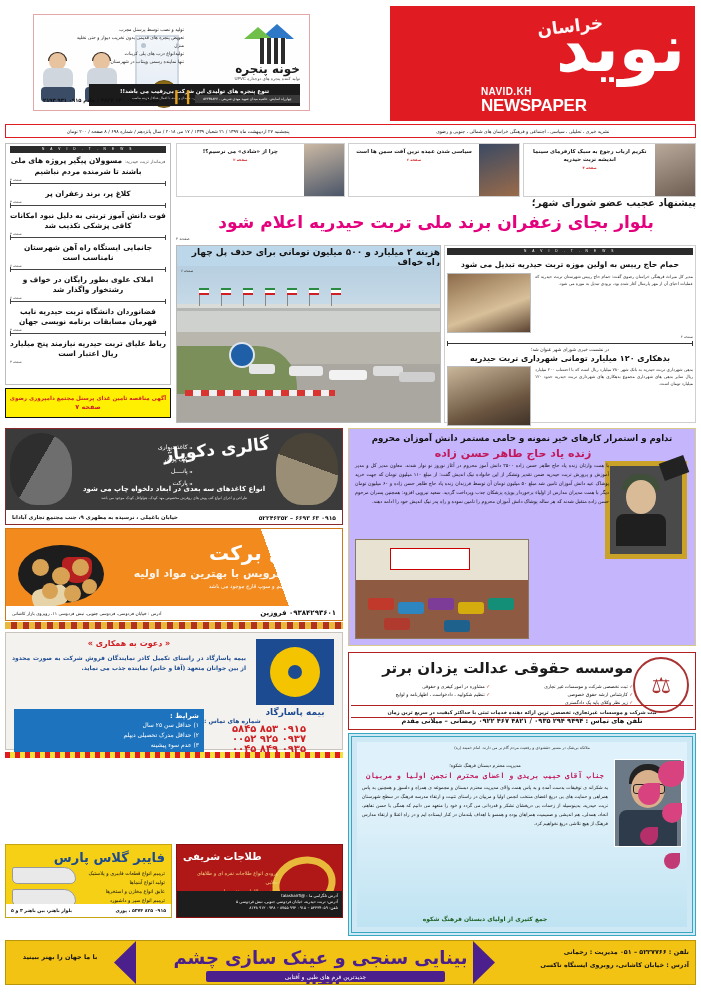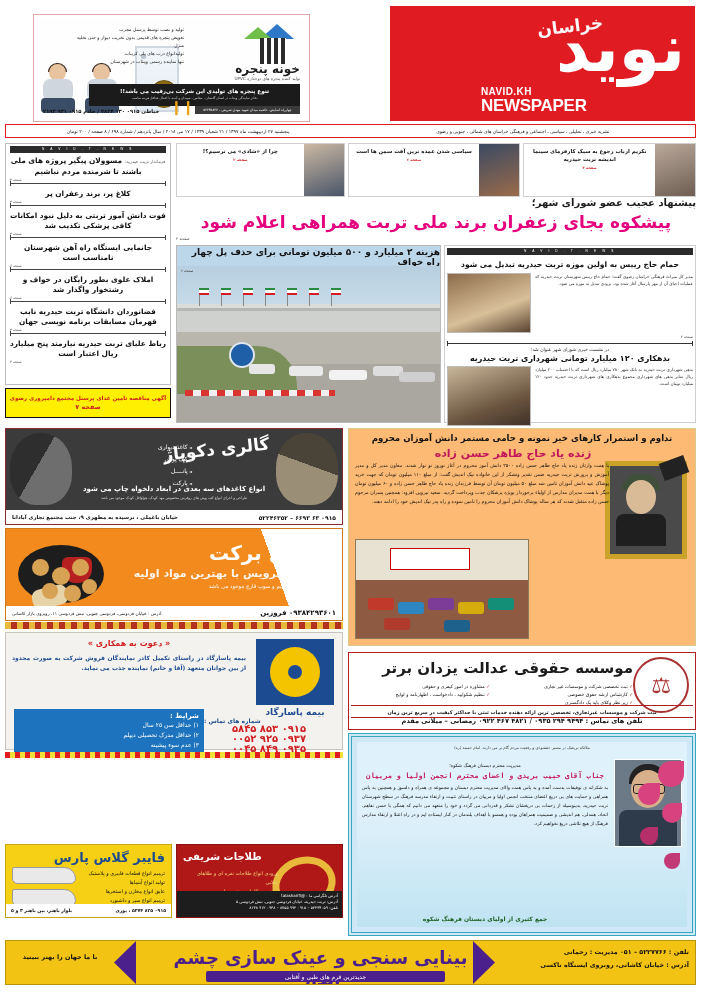--- a/index.html
+++ b/index.html
@@ -26,21 +26,21 @@
     font-family:"Liberation Sans",sans-serif;direction:ltr;text-align:left;
   }
   .mast-sub .s1{font-size:10px;font-weight:bold;letter-spacing:.4px;line-height:11px;}
   .mast-sub .s2{font-size:17px;font-weight:bold;letter-spacing:-.3px;line-height:18px;}
   .mast-khorasan{
     position:absolute;right:92px;top:10px;color:#fff;font-size:17px;
     transform:rotate(-7deg);font-weight:bold;opacity:.97;
   }
 
   
-  .topad{left:33px;top:14px;width:277px;height:108px;background:#fff;border:1px solid #e3a7a7;}
+  .topad{left:33px;top:14px;width:277px;height:97px;background:#fff;border:1px solid #e3a7a7;}
   .topad-inner{position:absolute;inset:3px;background:#fefefe;}
   .topad-kids{position:absolute;left:4px;bottom:4px;width:92px;height:56px;}
   .kid{position:absolute;bottom:0;width:34px;height:50px;}
   .kid .head{position:absolute;top:0;left:8px;width:17px;height:17px;border-radius:50%;background:#e8c3a0;}
   .kid .hair{position:absolute;top:-1px;left:7px;width:19px;height:9px;border-radius:9px 9px 0 0;background:#3b2a20;}
   .kid .body{position:absolute;top:15px;left:2px;width:30px;height:22px;border-radius:7px;background:#cfd6de;}
   .kid .legs{position:absolute;top:34px;left:0px;width:34px;height:15px;border-radius:4px;background:#3a4c66;}
   .topad-door{position:absolute;left:98px;bottom:6px;width:40px;height:62px;border:2px solid #cfd7e0;background:linear-gradient(180deg,#f3f7fb,#e3ebf3);}
   .topad-door:after{content:"";position:absolute;left:4px;top:6px;width:5px;height:5px;border-radius:50%;background:#b9c5d1;}
   .topad-logo{position:absolute;right:6px;top:4px;width:110px;height:46px;}
@@ -216,21 +216,21 @@
   
   .optband{left:5px;top:940px;width:691px;height:45px;background:#f3c314;border:1px solid #b8960c;overflow:hidden;}
   .opt-title{position:absolute;right:210px;top:6px;left:150px;text-align:center;font-size:18px;font-weight:bold;color:#4b1f8c;}
   .opt-sub{position:absolute;right:250px;top:30px;left:200px;background:#4b1f8c;color:#fff;font-size:6px;text-align:center;padding:2px 0;border-radius:2px;}
   .opt-right{position:absolute;right:6px;top:5px;width:190px;text-align:right;}
   .opt-right div{font-size:6.4px;font-weight:bold;color:#111;line-height:13px;}
   .opt-left{position:absolute;left:4px;top:12px;width:100px;text-align:center;font-size:6.4px;font-weight:bold;color:#111;}
   .chev{position:absolute;top:0;height:100%;width:22px;background:#4b1f8c;}
 
   
-  .taheri{left:348px;top:428px;width:348px;height:218px;background:#fdba74;border:1px solid #d9c98b;}
+  .taheri{left:348px;top:428px;width:348px;height:218px;background:#c4b5fd;border:1px solid #d9c98b;}
   .th-h1{position:absolute;right:6px;left:6px;top:4px;text-align:center;font-size:8.6px;font-weight:bold;color:#111;}
   .th-h2{position:absolute;right:24px;left:6px;top:18px;text-align:center;font-size:11px;font-weight:bold;color:#c2185b;}
   .th-frame{position:absolute;right:8px;top:32px;width:72px;height:88px;background:#c9a227;padding:5px;}
   .th-frame .in{width:100%;height:100%;background:#4a4a4a;position:relative;overflow:hidden;}
   .th-frame .fhead{position:absolute;left:16px;top:14px;width:30px;height:34px;border-radius:50%;background:#d9bb98;}
   .th-frame .fcap{position:absolute;left:12px;top:8px;width:38px;height:16px;border-radius:16px 16px 0 0;background:#3f4f3a;}
   .th-frame .fbody{position:absolute;left:6px;top:48px;width:50px;height:32px;background:#1f1f1f;border-radius:8px 8px 0 0;}
   .th-ribbon{position:absolute;right:8px;top:30px;width:26px;height:18px;background:#222;transform:rotate(-20deg);}
   .th-text{position:absolute;right:86px;left:6px;top:32px;font-size:4.8px;line-height:9px;text-align:justify;color:#111;}
   .th-photo{position:absolute;left:6px;bottom:6px;width:172px;height:98px;background:#b5a07c;border:1px solid #8d7a58;overflow:hidden;}
@@ -385,21 +385,21 @@
     <div class="teaser" style="width:168px">
       <div class="ph" style="background:linear-gradient(160deg,#cbb9a4,#4a5568);"></div>
       <div class="tx">
         <div class="h">چرا از «شادی» می ترسیم؟!</div>
         <div class="pg">صفحه ۲</div>
       </div>
     </div>
   </div>
 
   <div class="abs kicker">پیشنهاد عجیب عضو شورای شهر؛</div>
-  <div class="abs mainhead">پیشکوه بجای زعفران برند ملی تربت همراهی اعلام شود</div>
+  <div class="abs mainhead">بلوار بجای زعفران برند ملی تربت حیدریه اعلام شود</div>
   <div class="abs mainhead-pg">صفحه ۲</div>
 
   <div class="abs photobox">
     <div class="sub2">
       <span>هزینه ۲ میلیارد و ۵۰۰ میلیون تومانی برای حذف پل چهار راه خواف</span>
     </div>
     <div class="sub2pg">صفحه ۶</div>
     <div class="sky"></div>
     <div class="bridge-rail"></div>
     <div class="bridge"></div>

